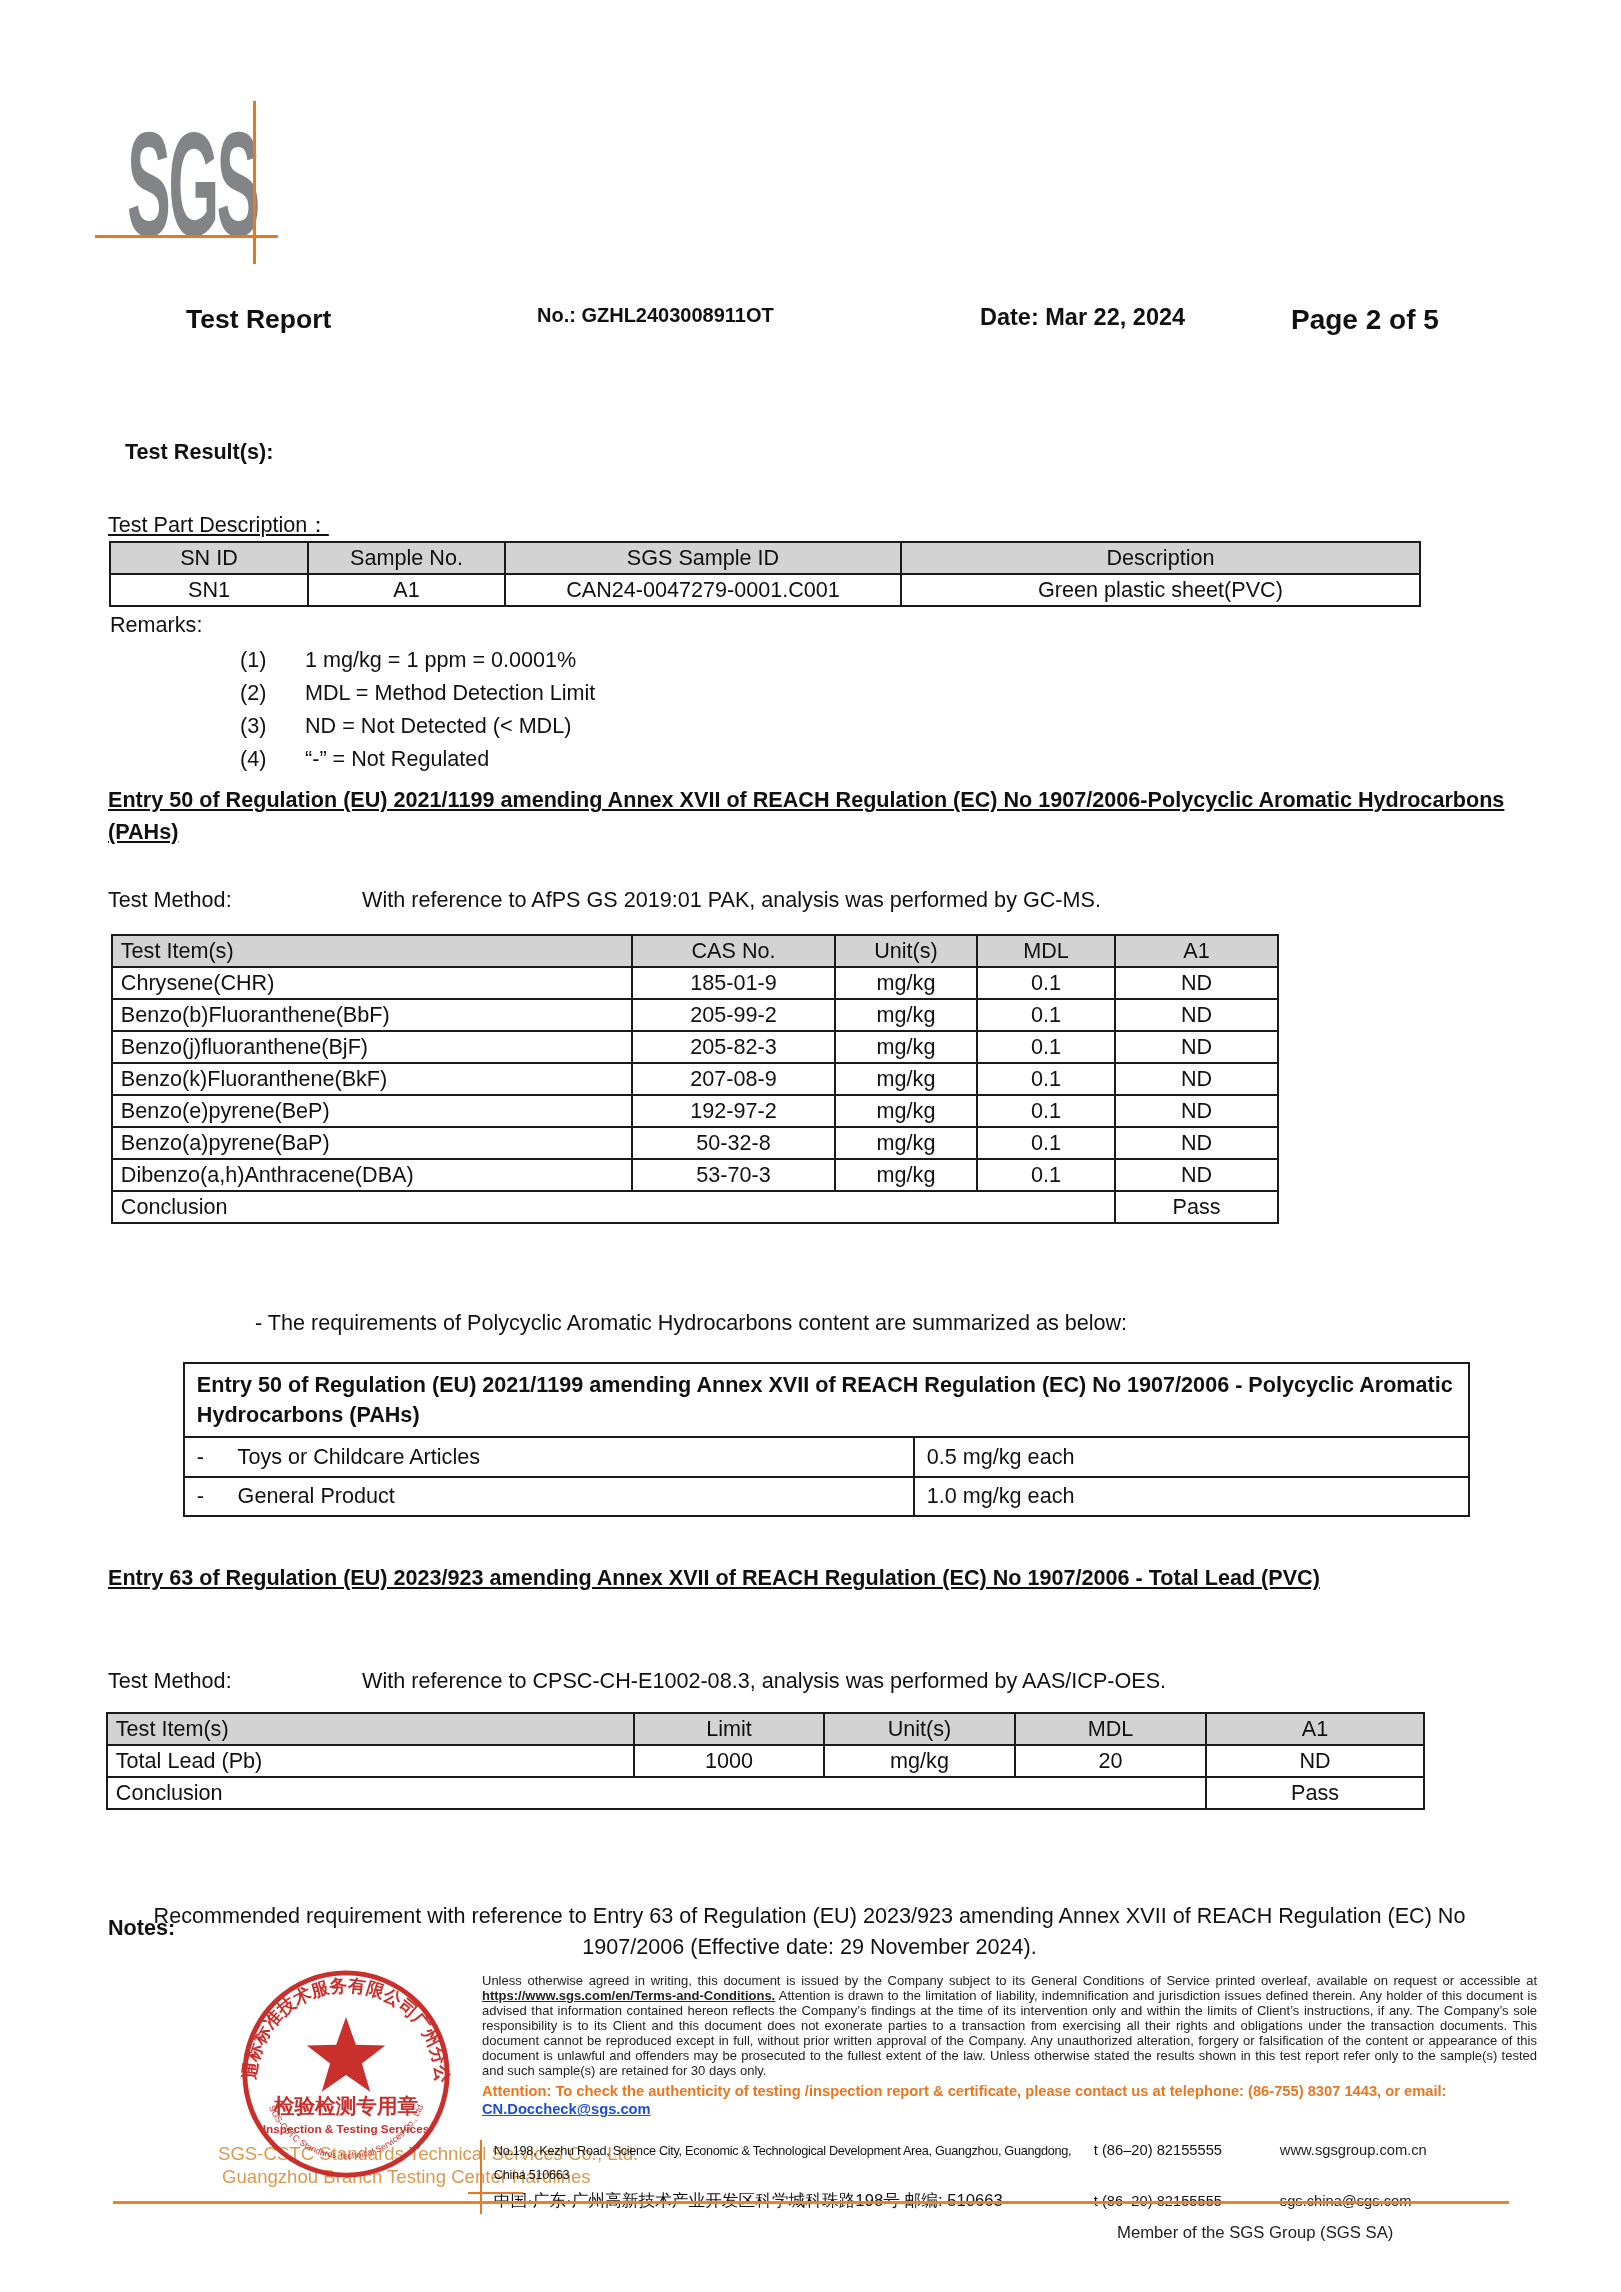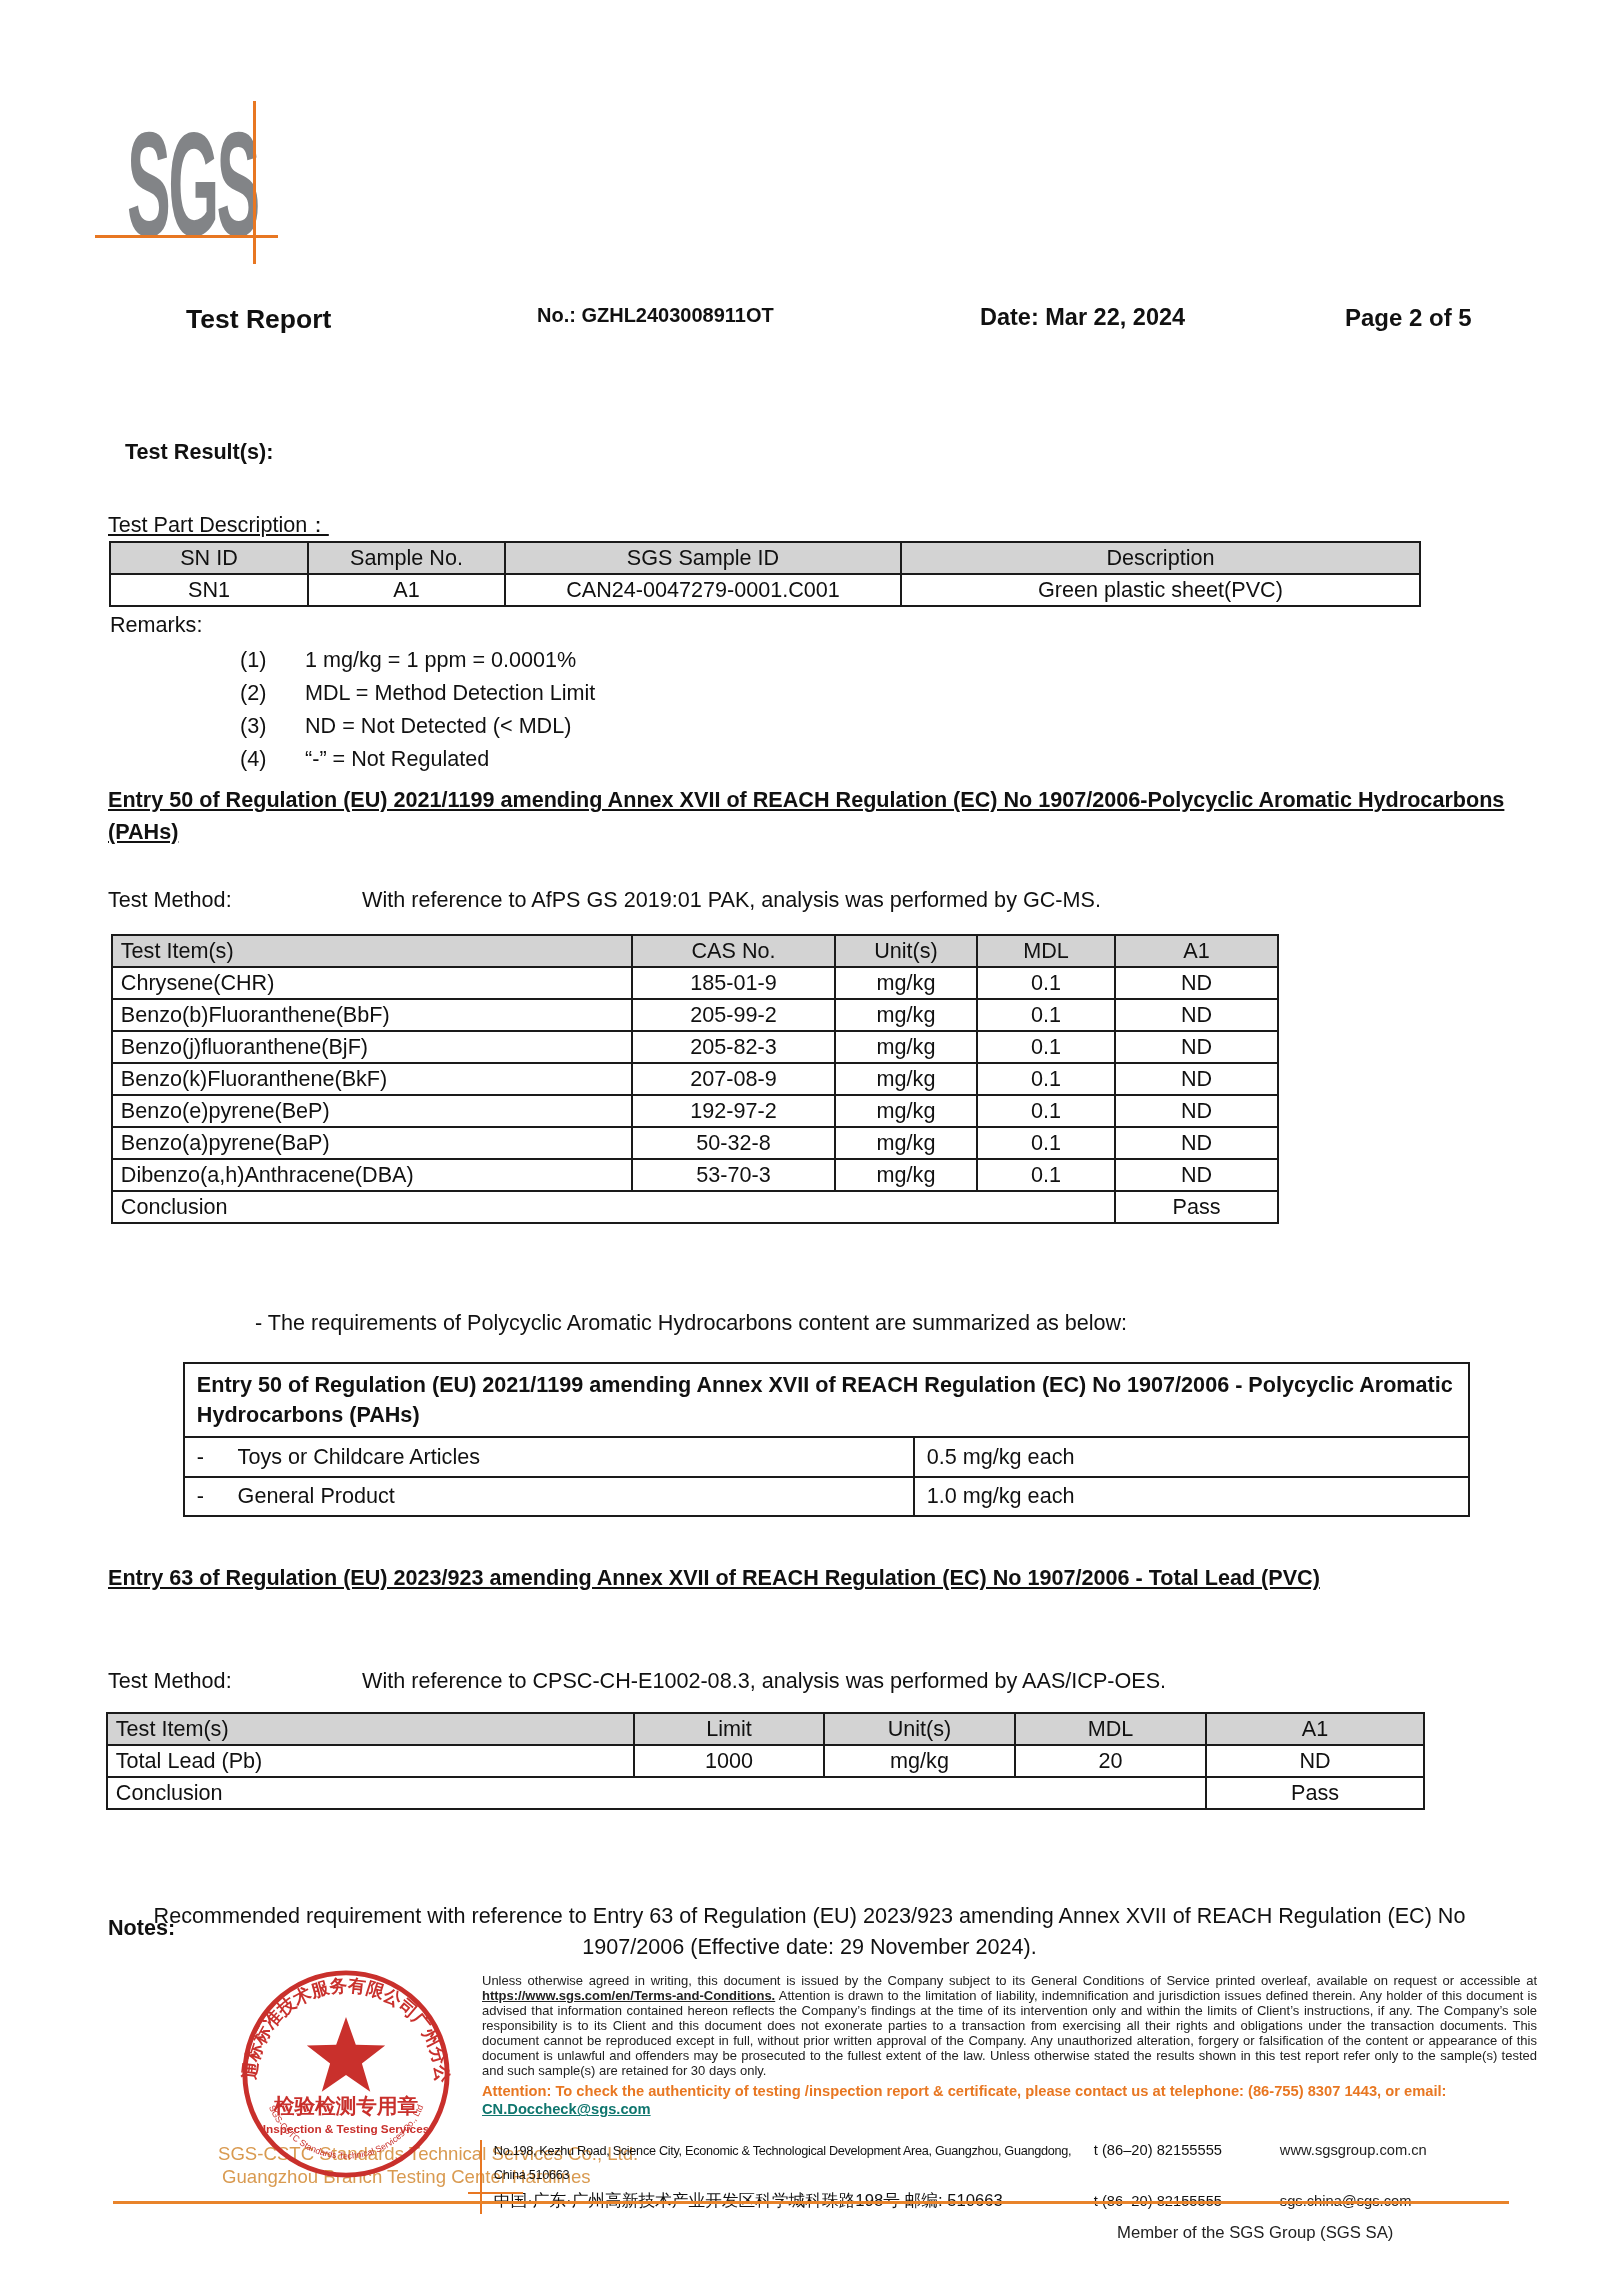--- a/index.html
+++ b/index.html
@@ -24,21 +24,21 @@
     transform:scaleX(0.44); transform-origin:left top;
   }
   .logo-hline { position:absolute; left:95px; top:235px; width:183px; height:2.9px; background:#e87722; }
   .logo-vline { position:absolute; left:253px; top:101px; width:2.9px; height:163px; background:#e87722; }
 
   
   .hdr { position:absolute; top:304px; font-weight:bold; }
   .hdr-title { left:186px; font-size:26.5px; }
   .hdr-no { left:537px; font-size:20px; }
   .hdr-date { left:980px; font-size:23.5px; }
-  .hdr-page { left:1345px; font-size:24px; }
+  .hdr-page { left:1291px; font-size:28px; }
 
   
   .bold { font-weight:bold; }
   .ul { text-decoration:underline; }
   .section-heading {
     font-weight:bold; text-decoration:underline; line-height:32px;
   }
   .method-row { display:flex;gap:24px; }
   .method-label { flex:0 0 230px; }
 
@@ -63,21 +63,21 @@
   .summary-dash { flex:0 0 11.8px; }
 
   
   .remark-line { display:flex; line-height:33px; }
   .remark-num { flex:0 0 65px; }
 
   
   .legal-block { text-align:justify; font-size:13px; line-height:15px; color:#222; }
   .legal-link { font-weight:bold; text-decoration:underline; color:#222; }
   .attention { margin-top:3.9px; color:#e87722; font-weight:bold; font-size:14.7px; line-height:18.6px; }
-  .attention a { color:#0f766e; text-decoration:underline; }
+  .attention a { color:#1d4ed8; text-decoration:underline; }
   .addr-block { border-left:2.9px solid #e87722; padding-left:11.8px; }
   .addr-row { display:grid; grid-template-columns:600px 186px auto; align-items:baseline; }
   .addr-en { font-size:12.7px; letter-spacing:-0.3px; line-height:23.5px; }
   .addr-cn { font-size:16.7px; line-height:27.4px; }
   .addr-tel { font-size:14.7px; }
   .addr-site { font-size:14.7px; }
   .orange-rule { position:absolute; left:113px; top:2201px; width:1396px; height:2.9px; background:#e8832a; }
   .member { position:absolute; left:1117px; top:2223px; font-size:16.7px; color:#222; }
   .company-orange { position:absolute; color:#d99a50; font-size:18.6px; }
   .crosshair-tick { position:absolute; left:468px; top:2192px; width:55px; height:2px; background:#e87722; }

